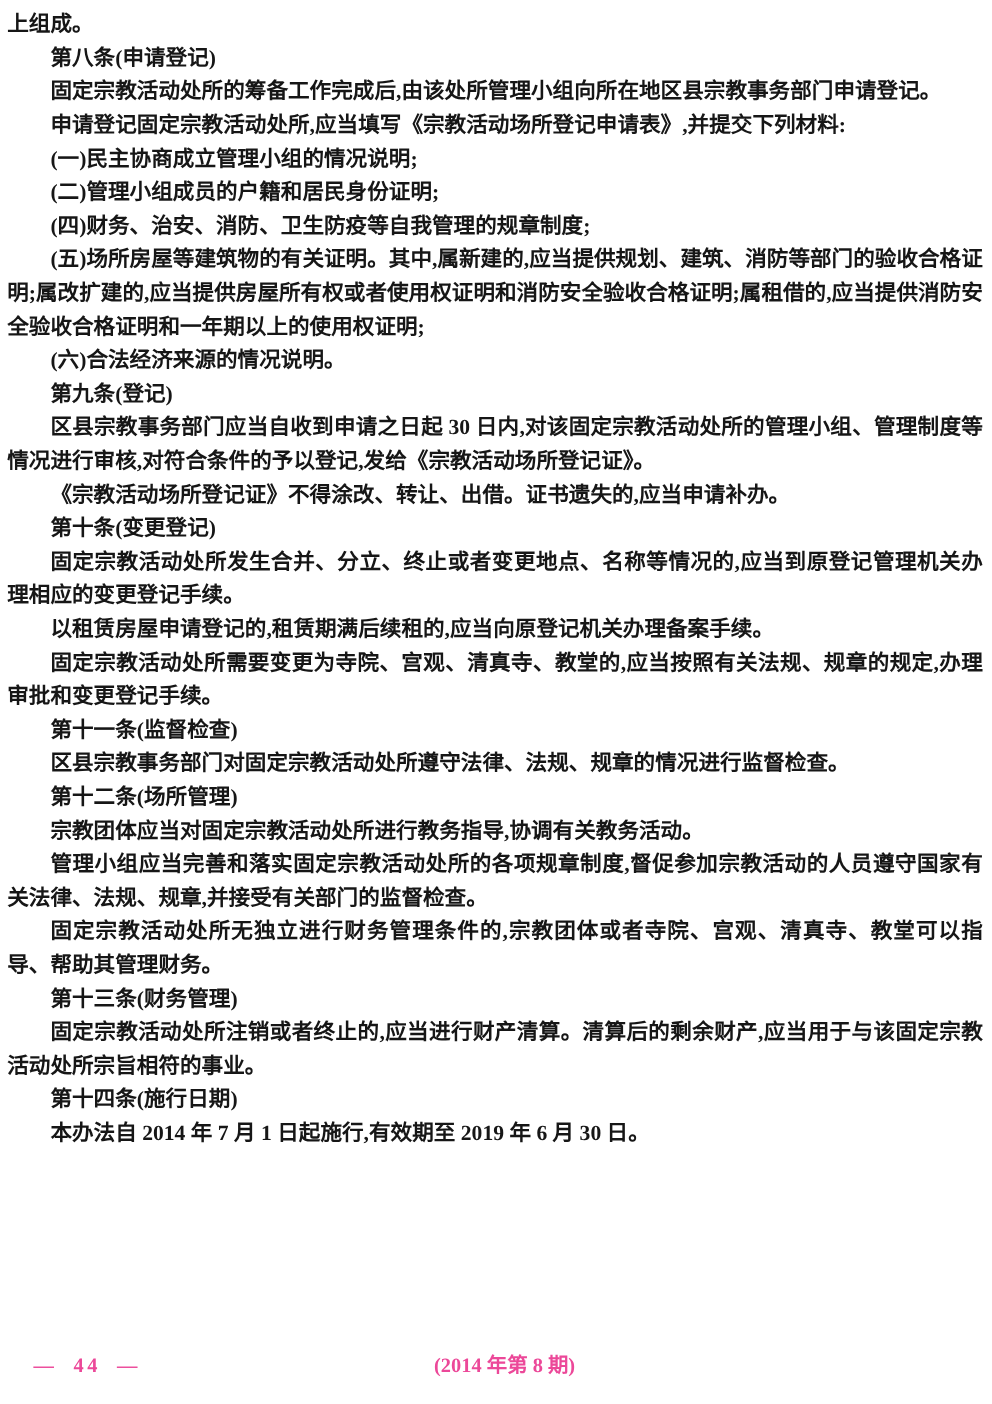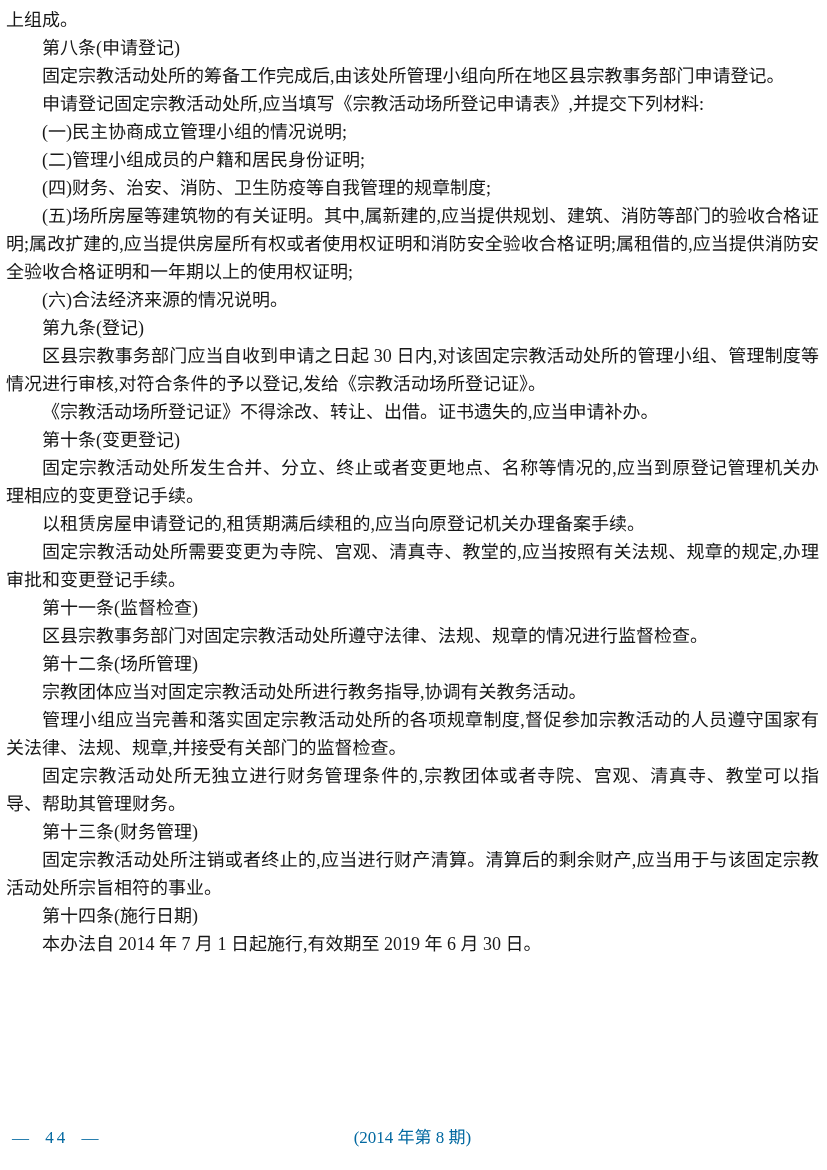--- a/index.html
+++ b/index.html
@@ -8,20 +8,21 @@
     background: #ffffff;
   }
   .page {
     position: relative;
     width: 827px;
     height: 1170px;
     background: #ffffff;
     color: #161616;
     font-family: "Liberation Serif", "DejaVu Serif", serif;
     overflow: hidden;
+    font-weight: bold;
   }
   .doc-body {
     position: absolute;
     top: 6px;
     left: 6px;
     right: 8px;
     font-size: 18px;
     line-height: 28px;
   }
   .para {
@@ -32,27 +33,27 @@
     text-indent: 2em;
   }
   .para.continuation {
     text-indent: 0;
   }
   .para.heading {
     text-align: left;
   }
   .footer {
     position: absolute;
-    left: 6px;
+    left: 22px;
     right: 8px;
     top: 1124px;
     height: 28px;
     font-size: 17px;
     line-height: 28px;
-    color: #0369a1;
+    color: #ec4899;
   }
   .pageno {
     position: absolute;
     left: 6px;
     top: 0;
     letter-spacing: 3px;
     word-spacing: 6px;
   }
   .issue {
     position: absolute;

